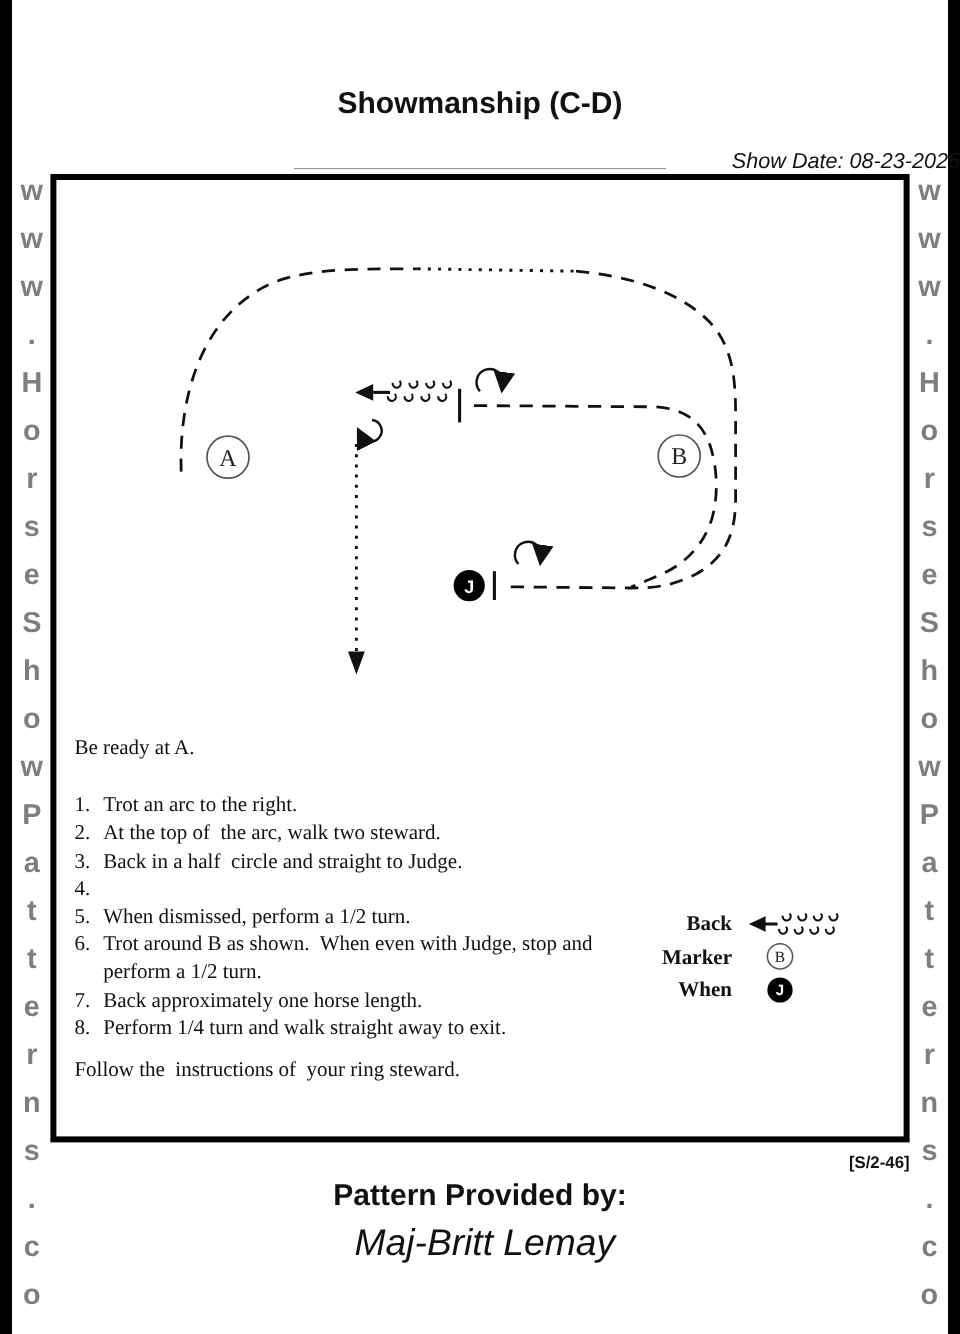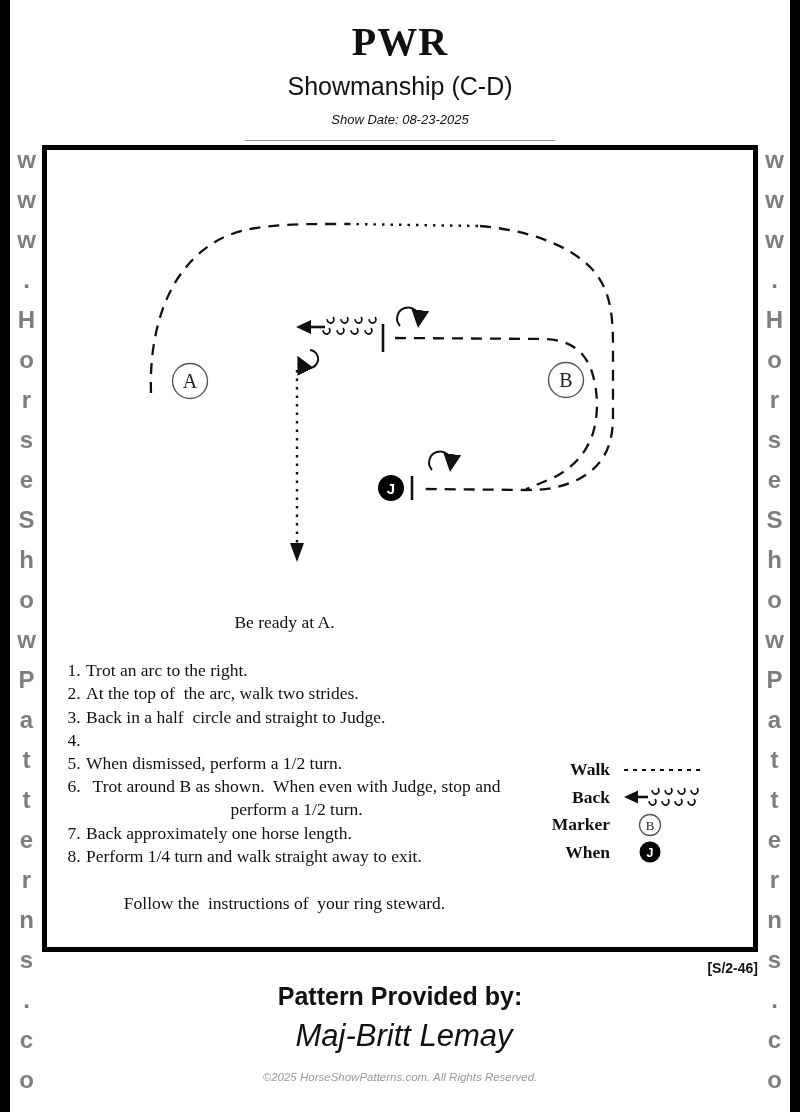--- a/index.html
+++ b/index.html
@@ -13,38 +13,38 @@
   .side-text { position:absolute; top:146px; height:960px; overflow:hidden;
                writing-mode:vertical-rl; text-orientation:upright;
                font-family:"Liberation Sans", sans-serif; font-weight:bold;
                font-size:24px; letter-spacing:13px; color:#7e7e7e; }
   .side-text.left  { left:12px; }
   .side-text.right { right:12px; }
 
   .title    { position:absolute; top:18px;  left:0; width:100%; text-align:center;
               font-size:40px; font-weight:bold; letter-spacing:1px; }
   .subtitle { position:absolute; top:72px;  left:0; width:100%; text-align:center;
-              font-family:"Liberation Sans", sans-serif; font-size:25px; font-weight:normal; }
-  .showdate { position:absolute; top:112px; left:0; width:100%; text-align:center;
-              font-family:"Liberation Sans", sans-serif; font-style:italic; font-size:13px; }
+              font-family:"Liberation Sans", sans-serif; font-size:25px; font-weight:bold; }
+  .showdate { position:absolute; top:124px; left:0; width:100%; text-align:right;
+              font-family:"Liberation Sans", sans-serif; font-style:italic; font-size:18px; }
   .date-rule{ position:absolute; top:140px; left:245px; width:310px; height:0;
               border-top:1px solid #999; }
 
   .main-box { position:absolute; left:42px; top:145px; width:716px; height:807px;
               border:5px solid #000; box-sizing:border-box; background:#fff; }
 
   .diagram-svg { position:absolute; left:0; top:0; }
 
   .instructions { position:absolute; left:15px; top:461px; width:445px;
-                  font-size:17.5px; line-height:23.2px;text-align:center; }
+                  font-size:17.5px; line-height:23.2px; }
   .instr-intro { margin-bottom:25px; white-space:pre-wrap; }
   .instr-item  { display:flex; }
   .instr-num   { width:24px; flex:none; }
   .instr-text  { white-space:pre-wrap; }
-  .instr-outro { margin-top:24px; white-space:pre-wrap; }
+  .instr-outro { margin-top:12px; white-space:pre-wrap; }
 
   .legend { position:absolute; left:495px; top:606px; width:200px; }
   .legend-row    { display:flex; align-items:center; height:27.5px; }
   .legend-label  { width:68px; text-align:right; font-weight:bold; font-size:17.5px;
                    margin-right:12px; }
   .legend-symbol { width:92px; display:flex; align-items:center; }
 
   .pattern-code  { position:absolute; top:960px; right:42px;
                    font-family:"Liberation Sans", sans-serif; font-weight:bold; font-size:14px; }
   .provided-label{ position:absolute; top:982px; left:0; width:100%; text-align:center;
@@ -59,21 +59,20 @@
 <body>
 
 <div class="page">
 
   <div class="edge-bar left"></div>
   <div class="edge-bar right"></div>
 
   <div class="side-text left">www.HorseShowPatterns.com</div>
   <div class="side-text right">www.HorseShowPatterns.com</div>
 
-  <div class="title">PWR</div>
   <div class="subtitle">Showmanship (C-D)</div>
   <div class="showdate">Show Date: 08-23-2025</div>
   <div class="date-rule"></div>
 
   <div class="main-box">
 
     <svg class="diagram-svg" width="706" height="460" viewBox="0 0 706 460">
       <defs>
         <marker id="arrh" markerWidth="9" markerHeight="9" refX="5" refY="4.5" orient="auto">
           <path d="M0,0 L9,4.5 L0,9 z" fill="#111"></path>
@@ -135,21 +134,21 @@
     <div class="instructions">
       <div class="instr-intro">Be ready at A.</div>
 
       <div class="instr-list">
         <div class="instr-item">
           <span class="instr-num">1.</span>
           <span class="instr-text">Trot an arc to the right.</span>
         </div>
         <div class="instr-item">
           <span class="instr-num">2.</span>
-          <span class="instr-text">At the top of  the arc, walk two strides.</span>
+          <span class="instr-text">At the top of  the arc, walk two steward.</span>
         </div>
         <div class="instr-item">
           <span class="instr-num">3.</span>
           <span class="instr-text">Back in a half  circle and straight to Judge.</span>
         </div>
         <div class="instr-item">
           <span class="instr-num">4.</span>
         </div>
         <div class="instr-item">
           <span class="instr-num">5.</span>
@@ -167,28 +166,20 @@
           <span class="instr-num">8.</span>
           <span class="instr-text">Perform 1/4 turn and walk straight away to exit.</span>
         </div>
       </div>
 
       <div class="instr-outro">Follow the  instructions of  your ring steward.</div>
     </div>
 
     <div class="legend">
 
-      <div class="legend-row">
-        <span class="legend-label">Walk</span>
-        <span class="legend-symbol">
-          <svg width="82" height="10" viewBox="0 0 82 10">
-            <line x1="2" y1="5" x2="80" y2="5" stroke="#111" stroke-width="2.2" stroke-dasharray="4 5"></line>
-          </svg>
-        </span>
-      </div>
 
 
       <div class="legend-row">
         <span class="legend-label">Back</span>
         <span class="legend-symbol">
           <svg width="82" height="24" viewBox="0 0 82 24">
             <line x1="15" y1="12" x2="26" y2="12" stroke="#111" stroke-width="2.6"></line>
             <polygon points="2,12 16,5.5 16,18.5" fill="#111"></polygon>
             <g fill="none" stroke="#111" stroke-width="1.7">
               <path d="M -3,-3 A 3.4,3.4 0 1 0 3,-3" transform="translate(34,7) rotate(-18)"></path>
@@ -223,15 +214,14 @@
           </svg>
         </span>
       </div>
 
     </div>
   </div>
 
   <div class="pattern-code">[S/2-46]</div>
   <div class="provided-label">Pattern Provided by:</div>
   <div class="provided-name">Maj-Britt Lemay</div>
-  <div class="copyright">©2025 HorseShowPatterns.com. All Rights Reserved.</div>
 
 </div>
 
 </body></html>

